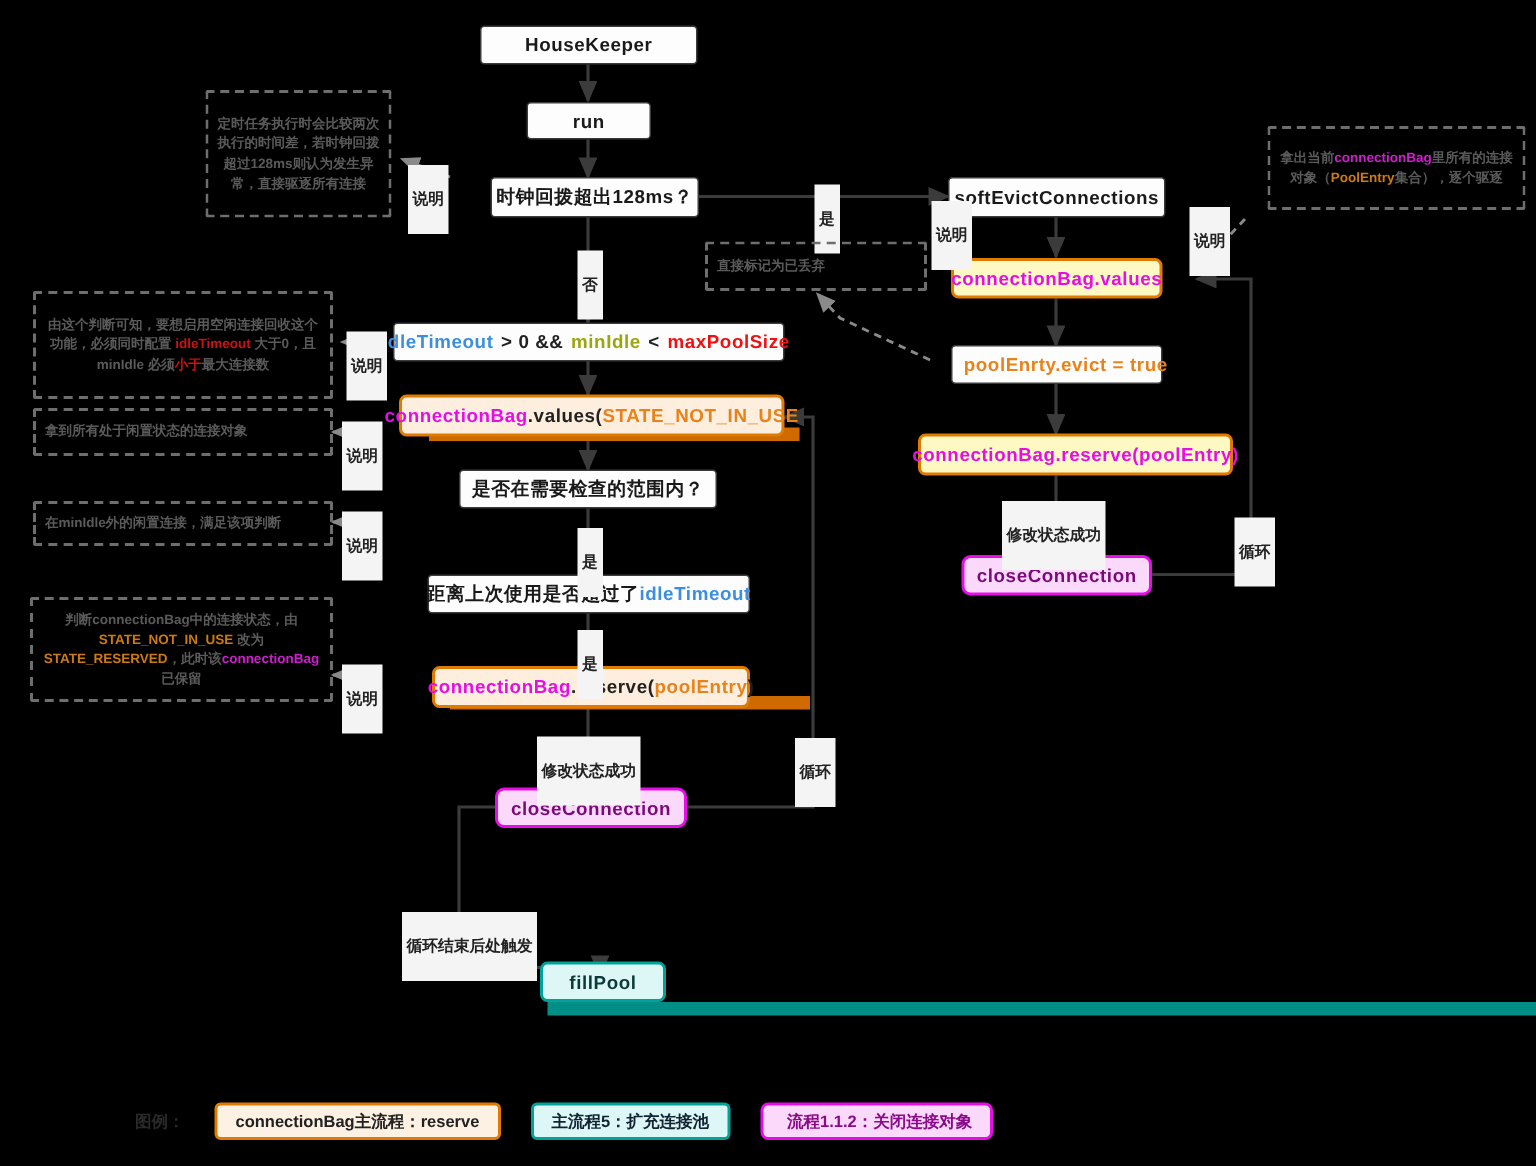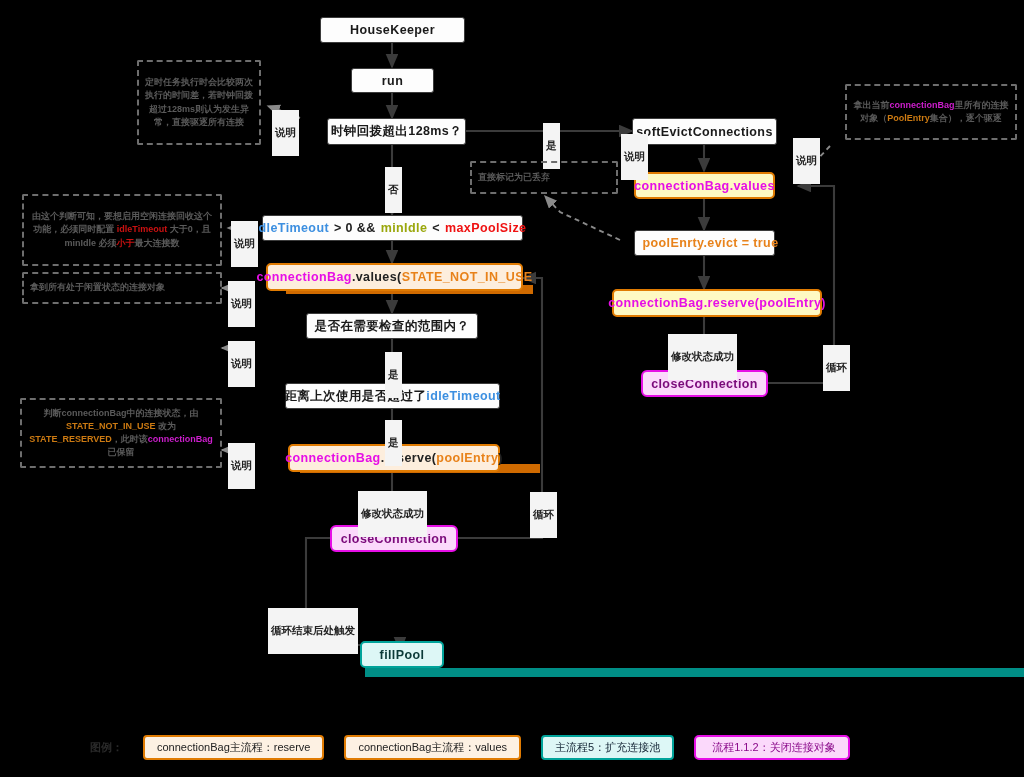--- a/index.html
+++ b/index.html
@@ -41,21 +41,21 @@
 
   
   .elabel{position:absolute;background:#f4f4f4;color:#222;font-size:10.5px;
           font-weight:bold;padding:16px 3px;white-space:nowrap;}
 
   
   #legend{position:absolute;left:90px;top:731px;width:840px;height:32px;
           display:flex;align-items:center;gap:20px;}
   .lg-label{color:#2a2a2a;font-size:11px;font-weight:bold;}
   .lg-item{height:25px;display:flex;align-items:center;
-           padding:0 12px;font-size:11px;font-weight:normal;box-sizing:border-box;
+           padding:0 12px;font-size:11px;font-weight:bold;box-sizing:border-box;
            white-space:nowrap;position:relative;}
   .lg-orange{background:#fdf1e3;border:2px solid #e07b02;border-radius:4px;color:#222;}
   .lg-teal{background:#ddf7f6;border:2px solid #00a39a;border-radius:4px;color:#123;}
   .lg-mag{background:#fbd9fb;border:2px solid #e60ee6;border-radius:5px;color:#8a0a8a;padding-left:16px;}
 </style>
 </head>
 <body>
 
 <div id="canvas">
 
@@ -201,20 +201,23 @@
   <div class="note" style="left:22px;top:194px;width:200px;height:72px;">
     <span>
       由这个判断可知，要想启用空闲连接回收这个功能，必须同时配置 <span class="hl-red">idleTimeout</span> 大于0，且minIdle 必须<span class="hl-red">小于</span>最大连接数
     </span>
   </div>
 
   <div class="note" style="left:22px;top:272px;width:200px;height:32px;">
     <span>拿到所有处于闲置状态的连接对象</span>
   </div>
 
+  <div class="note" style="left:22px;top:334px;width:200px;height:30px;">
+    <span>在minIdle外的闲置连接，满足该项判断</span>
+  </div>
 
   <div class="note" style="left:20px;top:398px;width:202px;height:70px;">
     <span>
       判断connectionBag中的连接状态，由<span class="hl-orange">STATE_NOT_IN_USE</span> 改为 <span class="hl-orange">STATE_RESERVED</span>，此时该<span class="hl-mag">connectionBag</span>已保留
     </span>
   </div>
 
   <div class="note" style="left:470px;top:161px;width:148px;height:33px;">
     <span>直接标记为已丢弃</span>
   </div>
@@ -222,23 +225,20 @@
   <div class="note" style="left:845px;top:84px;width:172px;height:56px;">
     <span>
       <span>拿出当前</span><span class="hl-mag">connectionBag</span><span>里所有的连接对象（</span><span class="hl-orange">PoolEntry</span><span>集合），逐个驱逐</span>
     </span>
   </div>
 
   <div id="legend">
     <span class="lg-label">图例：</span>
     <div class="lg-item lg-orange">
       <span>connectionBag主流程：reserve</span>
-    </div>
-    <div class="lg-item lg-orange">
-      <span>connectionBag主流程：values</span>
     </div>
     <div class="lg-item lg-teal">
       <span>主流程5：扩充连接池</span>
     </div>
     <div class="lg-item lg-mag">
       <span>流程1.1.2：关闭连接对象</span>
     </div>
   </div>
 
 </div>

